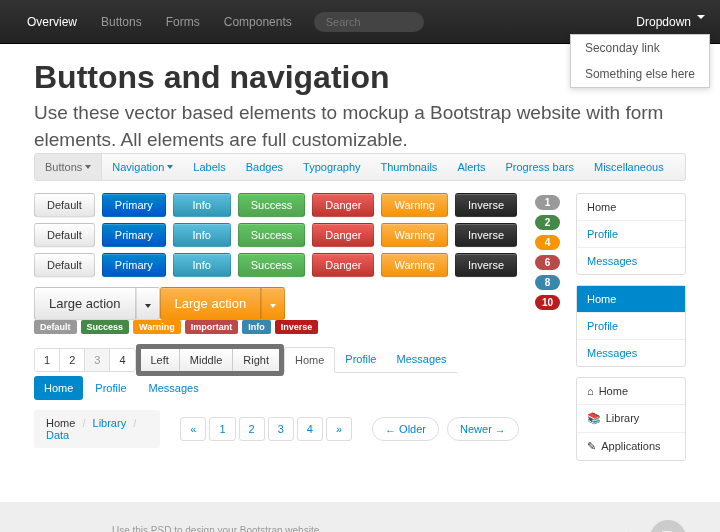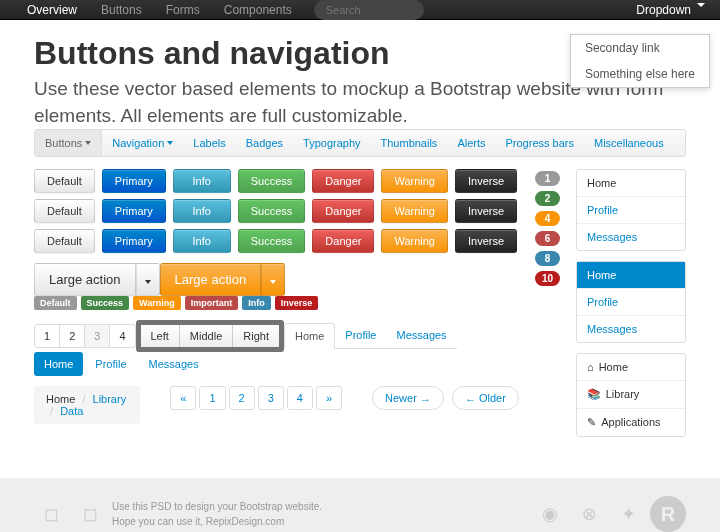--- a/index.html
+++ b/index.html
@@ -1,17 +1,17 @@
 <!DOCTYPE html>
 <html><head>
 <meta charset="utf-8">
 <style>
 *{margin:0;padding:0;box-sizing:border-box;font-family:"Helvetica Neue",Helvetica,Arial,sans-serif}
 body{background:#fff;font-size:13px;color:#333;width:720px}
-.navbar{background:linear-gradient(#333,#222);border-bottom:1px solid #000;display:flex;align-items:center;padding:0 15px;height:20px;position:relative}
+.navbar{background:linear-gradient(#333,#222);border-bottom:1px solid #000;display:flex;align-items:center;padding:0 15px;height:44px;position:relative}
 .navbar a{color:#999;text-decoration:none;padding:8px 12px;font-size:12px}
 .navbar a.active{color:#fff}
 .navbar .search{background:#444;border:none;border-radius:12px;padding:4px 12px;color:#ccc;font-size:11px;width:110px;margin-left:10px}
 .navbar .spacer{flex:1}
 .dropdown-toggle{color:#fff;cursor:pointer;font-size:12px;display:flex;align-items:flex-start;gap:6px}
 .caret{border-top:4px solid #fff;border-left:4px solid transparent;border-right:4px solid transparent;display:inline-block}
 .dropdown-menu{position:absolute;top:34px;right:10px;background:#fff;border:1px solid #ccc;box-shadow:0 2px 6px rgba(0,0,0,.15);min-width:140px;z-index:10}
 .dropdown-menu a{display:block;color:#555;padding:6px 14px;font-size:12px}
 .container{padding:15px 34px}
 h1{font-size:32px;font-weight:bold;color:#333;margin-bottom:4px}
@@ -61,21 +61,21 @@
 .pills{display:flex;gap:2px}
 .pills a{padding:6px 10px;font-size:11px;color:#08c;text-decoration:none;border-radius:3px}
 .pills a.active{background:#08c;color:#fff}
 .breadcrumb{background:#f5f5f5;border-radius:3px;padding:7px 12px;font-size:11px}
 .breadcrumb a{color:#08c;text-decoration:none}
 .breadcrumb .sep{color:#ccc;margin:0 4px}
 .pag2{display:flex;gap:3px}
 .pag2 a{border:1px solid #ddd;border-radius:3px;padding:5px 9px;font-size:11px;color:#08c;text-decoration:none}
 .pager{display:flex;gap:8px}
 .pager a{border:1px solid #ddd;border-radius:12px;padding:5px 12px;font-size:11px;color:#08c;text-decoration:none}
-.bottom-row{display:flex;align-items:flex-start;gap:30px;margin-top:0}
+.bottom-row{display:flex;align-items:center;gap:20px;margin-top:0}
 .footer{background:#eee;padding:18px 34px;margin-top:16px;display:flex;align-items:center;gap:14px;color:#999;font-size:10px}
 .footer .ftxt{flex:1;line-height:1.5}
 .footer a{color:#999;text-decoration:none}
 .ficon{color:#ccc;font-size:18px;margin-left:10px}
 .logo{width:36px;height:36px;border-radius:50%;background:#ccc;display:flex;align-items:center;justify-content:center;color:#eee;font-weight:bold;font-size:20px}
 </style>
 </head>
 <body>
 
 <div class="navbar">
@@ -200,22 +200,22 @@
         </div>
         <div class="pag2">
           <a href="#">«</a>
           <a href="#">1</a>
           <a href="#">2</a>
           <a href="#">3</a>
           <a href="#">4</a>
           <a href="#">»</a>
         </div>
         <div class="pager">
+          <a href="#">← Older</a>
           <a href="#">Newer →</a>
-          <a href="#">← Older</a>
         </div>
       </div>
     </div>
 
     <div class="badge-col">
       <span class="badge bg-gray">1</span>
       <span class="badge bg-green">2</span>
       <span class="badge bg-orange">4</span>
       <span class="badge bg-red">6</span>
       <span class="badge bg-blue">8</span>

